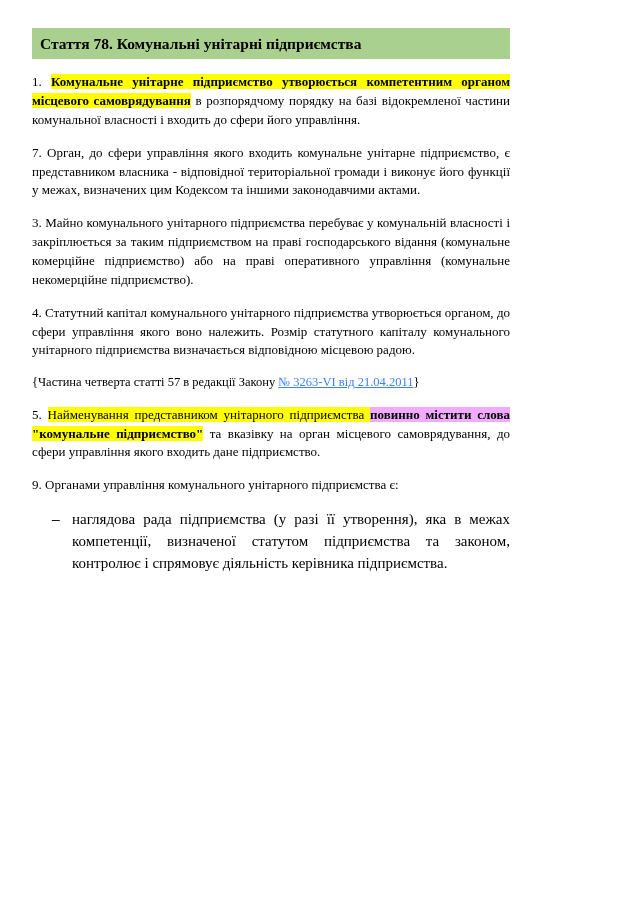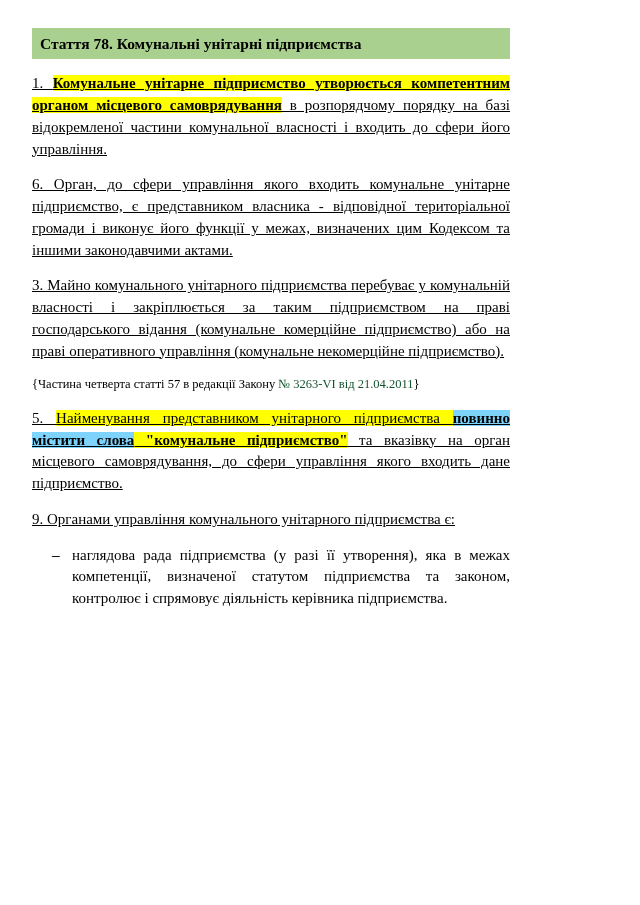--- a/index.html
+++ b/index.html
@@ -24,42 +24,42 @@
   .title-bar {
     background: #a9d08e;
     font-weight: bold;
     font-size: 15.5px;
     line-height: 1.5;
     padding: 4px 6px 4px 8px;
     margin-bottom: 14px;
   }
   p.para {
     margin: 0 0 14px 0;
-    font-size: 15px;
+    font-size: 13px;
     line-height: 1.45;
     text-align: justify;
-    text-decoration: underline;
   }
   .hl-yellow {
     background: #ffff00;
   }
   .hl-red {
-    background: #7dd3fc;
+    background: #f0abfc;
     color: #000000;
   }
   .bold {
     font-weight: bold;
   }
   .note {
     font-size: 12.5px;
     margin: 0 0 14px 0;
     line-height: 1.4;
   }
   .link {
-    color: #14532d;
+    color: #3b82f6;
+    text-decoration: underline;
   }
   ul.dash-list {
     list-style: none;
     margin: 0;
     padding: 0;
   }
   ul.dash-list li {
     position: relative;
     font-size: 15px;
     line-height: 1.45;
@@ -75,24 +75,25 @@
 </style>
 </head>
 <body>
 
 <div class="page">
 
   <div class="title-bar">Стаття 78. Комунальні унітарні підприємства</div>
 
   <p class="para"><span>1.  </span><span class="hl-yellow bold">Комунальне унітарне підприємство утворюється компетентним органом місцевого самоврядування</span><span> в розпорядчому порядку на базі відокремленої частини комунальної власності і входить до сфери його управління.</span></p>
 
-  <p class="para">6.  Орган, до сфери управління якого входить комунальне унітарне підприємство, є представником власника - відповідної територіальної громади і виконує його функції у межах, визначених цим Кодексом та іншими законодавчими актами.</p>
+  <p class="para">7.  Орган, до сфери управління якого входить комунальне унітарне підприємство, є представником власника - відповідної територіальної громади і виконує його функції у межах, визначених цим Кодексом та іншими законодавчими актами.</p>
 
   <p class="para">3. Майно комунального унітарного підприємства перебуває у комунальній власності і закріплюється за таким підприємством на праві господарського відання (комунальне комерційне підприємство) або на праві оперативного управління (комунальне некомерційне підприємство).</p>
 
+  <p class="para">4.  Статутний капітал комунального унітарного підприємства утворюється органом, до сфери управління якого воно належить. Розмір статутного капіталу комунального унітарного підприємства визначається відповідною місцевою радою.</p>
 
 
   <p class="note"><span>{Частина четверта статті 57 в редакції Закону </span><span class="link">№ 3263-VI від 21.04.2011</span><span>}</span></p>
 
   <p class="para"><span>5. </span><span class="hl-yellow">Найменування представником унітарного підприємства </span><span class="hl-red bold">повинно містити слова</span><span class="hl-yellow bold"> "комунальне підприємство"</span><span> та вказівку на орган місцевого самоврядування, до сфери управління якого входить дане підприємство.</span></p>
 
 
   <p class="para">9. Органами управління комунального унітарного підприємства є:</p>
 
   <ul class="dash-list">

